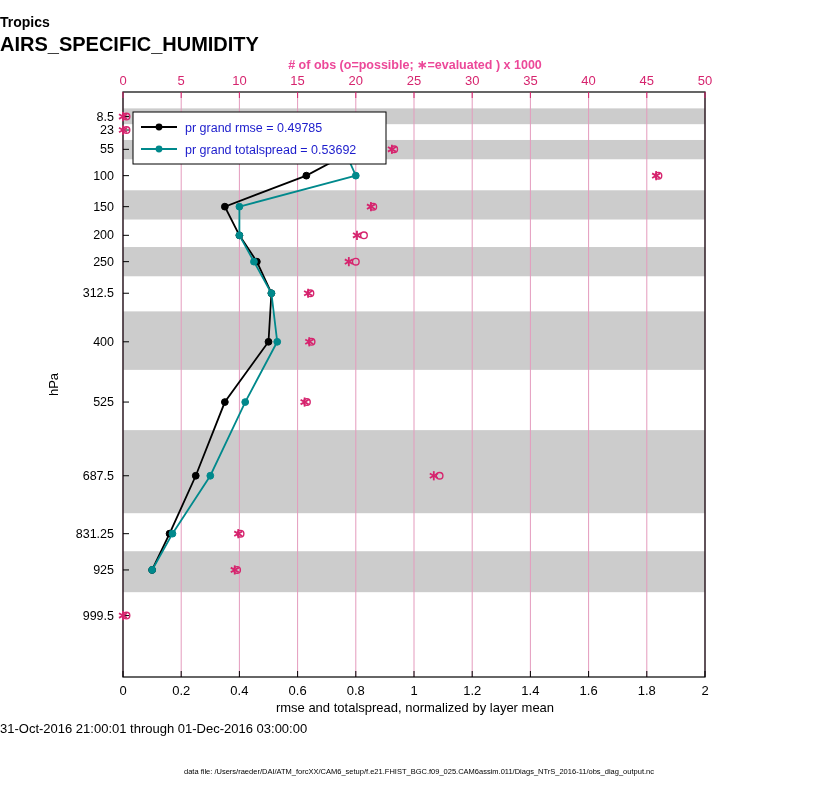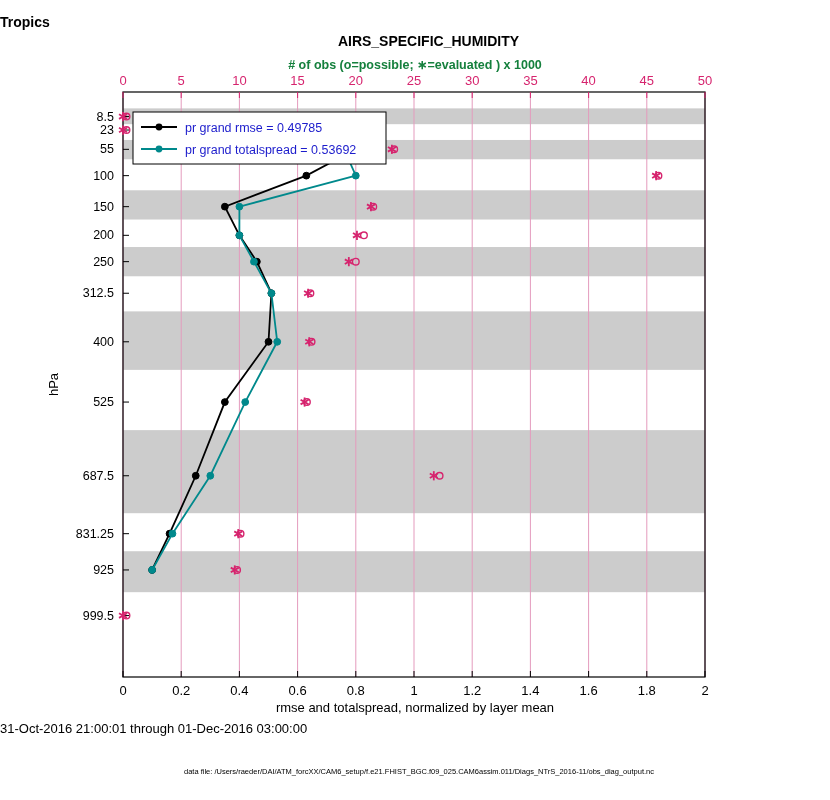--- a/index.html
+++ b/index.html
@@ -25,33 +25,31 @@
     left: 0; right: 0;
     top: 14px;
     text-align: left;
     font-size: 14px;
     font-weight: bold;
   }
   .title2 {
     position: absolute;
     left: 0; right: 0;
     top: 33px;
-    text-align: center;
-    font-size: 14px;
+    font-size: 20px;
     font-weight: bold;
-    margin-left: 27px;
   }
   .toptitle {
     position: absolute;
     left: 0; right: 0;
     top: 57px;
     text-align: center;
     font-size: 12.5px;
     font-weight: bold;
-    color: #15803d;
+    color: #ec4899;
   }
   .plotsvg {
     position: absolute;
     left: 0;
     top: 0;
   }
   .xlabel {
     position: absolute;
     left: 0; right: 0;
     top: 700px;

